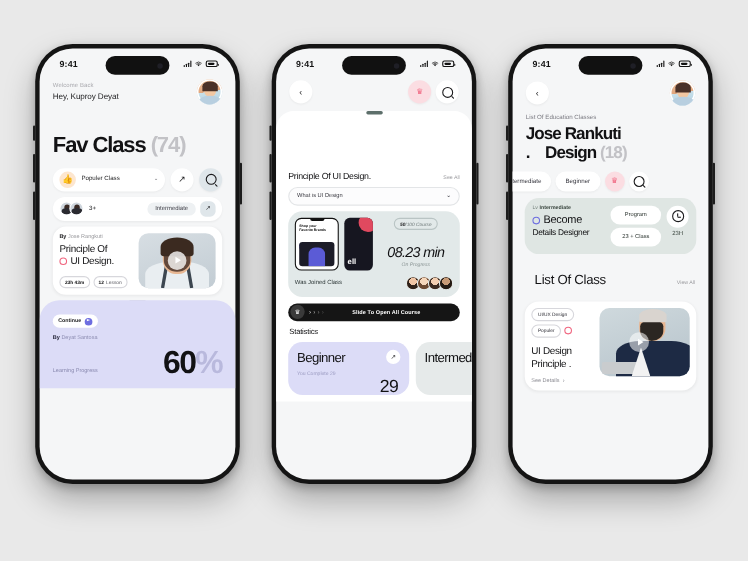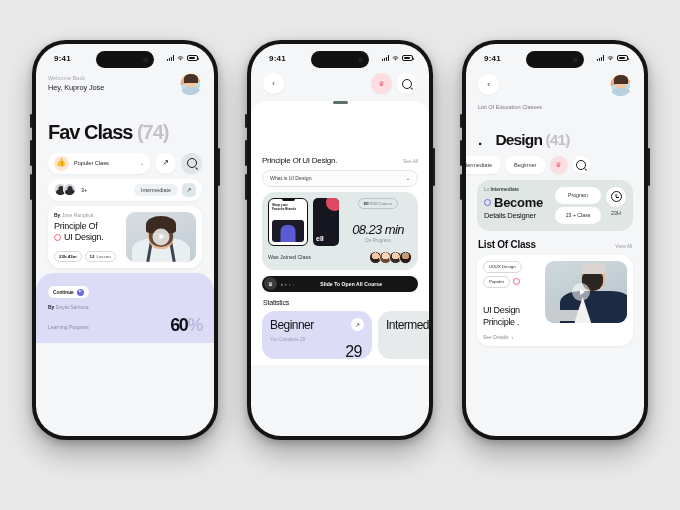--- a/index.html
+++ b/index.html
@@ -146,21 +146,21 @@
   .chip-cont{display:inline-flex;align-items:center;gap:3px;background:#fff;border-radius:9px;padding:2.5px 5px;}
   .chip-cont span{font-size:4.8px;color:#1b1b1d;font-weight:600;}
   .chip-cont .pl{width:7px;height:7px;border-radius:50%;background:#6d6de0;position:relative;}
   .chip-cont .pl::after{content:"";position:absolute;left:2.6px;top:1.8px;border-left:3px solid #fff;border-top:1.8px solid transparent;border-bottom:1.8px solid transparent;}
   .pp-by{font-size:5px;color:#8f8fb4;margin-top:6px;}
   .pp-by b{color:#26263a;}
   .pp-h{font-size:9.4px;line-height:1.2;color:#121214;font-weight:500;letter-spacing:-.3px;margin-top:2px;}
   .pp-h .fade{color:#a7a7cb;}
   .pp-bottom{display:flex;align-items:flex-end;justify-content:space-between;margin-top:7px;}
   .pp-lp{font-size:5px;color:#8a8ab0;padding-bottom:3px;}
-  .pct{font-size:18px;font-weight:700;color:#121214;letter-spacing:-1.4px;line-height:.9;}
+  .pct{font-size:29px;font-weight:700;color:#121214;letter-spacing:-1.4px;line-height:.9;}
   .pct em{font-style:normal;color:#b9b9dd;}
 
   
   .p2-nav{display:flex;align-items:center;justify-content:space-between;padding:5px 12px 0;}
   .nav-circ{width:21px;height:21px;border-radius:50%;background:#fff;display:flex;align-items:center;justify-content:center;box-shadow:0 1px 2px rgba(0,0,0,.05);}
   .nav-circ.pink{background:#fbdde2;}
   .back{font-size:8px;color:#1b1b1d;line-height:1;}
   .crown{font-size:7px;color:#f0657f;line-height:1;}
   .p2-right{display:flex;gap:4px;}
   .p2-title{font-size:16px;font-weight:700;letter-spacing:-.9px;color:#121214;padding:8px 12px 0;line-height:1.05;}
@@ -226,37 +226,37 @@
   .p3-chips{display:flex;align-items:center;gap:4px;padding:7px 0 0 0;margin-left:-14px;}
   .chip-w{background:#fff;border-radius:11px;height:18px;display:flex;align-items:center;padding:0 9px;font-size:5.6px;color:#3a3a42;box-shadow:0 1px 2px rgba(0,0,0,.05);flex:none;}
   .chip-c{width:18px;height:18px;border-radius:50%;background:#fff;display:flex;align-items:center;justify-content:center;flex:none;box-shadow:0 1px 2px rgba(0,0,0,.05);}
   .chip-c.pink{background:#fbdde2;}
   .p3-prog{margin:6px 11px 0;background:#dfe6e3;border-radius:13px;padding:7px;display:flex;gap:5px;}
   .prog-l{flex:1;}
   .prog-lv{font-size:4.8px;color:#78857f;}
   .prog-lv b{color:#3a463f;}
   .prog-t{display:flex;align-items:center;gap:3px;margin-top:3px;}
   .ring-b{width:7px;height:7px;border-radius:50%;border:1.7px solid #6d6de0;box-sizing:border-box;flex:none;}
-  .prog-t span{font-size:13px;color:#121214;font-weight:700;letter-spacing:-.25px;}
+  .prog-t span{font-size:10px;color:#121214;font-weight:400;letter-spacing:-.25px;}
   .prog-t2{font-size:7.6px;color:#121214;font-weight:500;letter-spacing:-.25px;margin-top:1px;}
   .prog-mid{display:flex;flex-direction:column;gap:3px;}
   .pmbox{background:#fff;border-radius:9px;width:46px;height:17px;display:flex;align-items:center;justify-content:center;font-size:5.2px;color:#2a332e;}
   .prog-r{display:flex;flex-direction:column;gap:3px;align-items:center;}
   .clockb{width:20px;height:20px;border-radius:50%;background:#fff;display:flex;align-items:center;justify-content:center;}
   .clockico{width:9px;height:9px;border-radius:50%;border:1px solid #1b1b1d;position:relative;}
   .clockico::before{content:"";position:absolute;left:50%;top:2px;width:.9px;height:3px;background:#1b1b1d;transform:translateX(-50%);}
   .clockico::after{content:"";position:absolute;left:50%;top:50%;width:2.6px;height:.9px;background:#1b1b1d;}
   .hrs{font-size:5.4px;color:#3a463f;}
   .p3-row{display:flex;align-items:baseline;justify-content:space-between;padding:8px 12px 0;}
-  .p3-row h3{margin:0;font-size:10px;font-weight:700;color:#121214;letter-spacing:-.25px;}
+  .p3-row h3{margin:8px;font-size:12px;font-weight:400;color:#121214;letter-spacing:-.25px;}
   .p3-card{margin:5px 11px 0;background:#fff;border-radius:13px;padding:6px;display:flex;gap:6px;box-shadow:0 1px 3px rgba(0,0,0,.06);}
   .p3c-l{flex:1;display:flex;flex-direction:column;}
   .tagpill{border:.7px solid #d7d7dc;border-radius:8px;font-size:4.4px;color:#2a2a32;padding:2.5px 5px;display:inline-flex;align-self:flex-start;}
   .tagrow{display:flex;align-items:center;gap:3px;margin-top:3px;}
-  .p3c-h{font-size:9px;line-height:1.2;color:#121214;font-weight:500;letter-spacing:-.3px;margin-top:17px;}
+  .p3c-h{font-size:9px;line-height:1.2;color:#121214;font-weight:500;letter-spacing:-.3px;margin-top:7px;}
   .seed{display:flex;align-items:center;gap:3px;margin-top:auto;padding-top:6px;font-size:5px;color:#8e8e95;}
   .p3c-thumb{width:82px;height:62px;border-radius:9px;background:linear-gradient(160deg,#cfd9dd,#b6c3cb);position:relative;overflow:hidden;flex:none;}
   .m2-head{position:absolute;left:44%;top:5%;width:24px;height:27px;border-radius:46% 46% 44% 44%;background:#e7b591;}
   .m2-hair{position:absolute;left:44%;top:2%;width:25px;height:12px;border-radius:50% 50% 10% 10%;background:#d9d4cf;}
   .m2-beard{position:absolute;left:45%;top:19%;width:21px;height:18px;border-radius:26% 26% 50% 50%;background:#2b2622;}
   .m2-suit{position:absolute;left:18%;bottom:-6px;width:72px;height:38px;border-radius:30% 30% 0 0;background:#1d2a44;}
   .m2-shirt{position:absolute;left:46%;bottom:0;width:17px;height:26px;background:#f2f2f2;transform:translateX(-50%) rotate(0deg);clip-path:polygon(50% 0,100% 100%,0 100%);}
   .m2-lap{position:absolute;left:2px;bottom:2px;width:34px;height:11px;background:#c9ccce;border-radius:2px;}
   .play2{position:absolute;left:44%;top:50%;transform:translate(-50%,-50%);width:18px;height:18px;border-radius:50%;background:rgba(255,255,255,.55);display:flex;align-items:center;justify-content:center;}
   .play2::after{content:"";border-left:5px solid #fff;border-top:3.4px solid transparent;border-bottom:3.4px solid transparent;margin-left:2px;}
@@ -287,21 +287,21 @@
             <path d="M1.6 3.4a6.6 6.6 0 0 1 8.8 0" stroke="#111" stroke-width="1.1" fill="none" stroke-linecap="round"></path>
             <path d="M3.1 5.1a4.3 4.3 0 0 1 5.8 0" stroke="#111" stroke-width="1.1" fill="none" stroke-linecap="round"></path>
           </svg>
           <span class="ico-bat"></span>
         </div>
       </div>
 
       <div class="p1-head">
         <div>
           <div class="p1-welcome">Welcome Back</div>
-          <div class="p1-hey">Hey, Kuproy Jose</div>
+          <div class="p1-hey">Hey, Kuproy Deyat</div>
         </div>
         <div class="avatar">
             <span class="shirt"></span>
           </div>
       </div>
 
       <div class="p1-title">
         <h1>
           <br>
           <span>Fav Class</span>
@@ -548,23 +548,23 @@
           <span class="back">‹</span>
         </div>
         <div class="avatar">
             <span class="shirt"></span>
           </div>
       </div>
 
       <div class="p3-sub">List Of Education Classes</div>
       <div class="p3-title">
         <h1>
-          <br>
+          <span>Jose Rankuti</span><br>
           <span>.</span><span class="ind">Design</span>
-          <span class="cnt">(41)</span>
+          <span class="cnt">(18)</span>
         </h1>
       </div>
 
       <div class="p3-chips">
         <span class="chip-w">Intermediate</span>
         <span class="chip-w">Beginner</span>
         <span class="chip-c pink">
             <span class="crown">♛</span>
           </span>
         <span class="chip-c">

